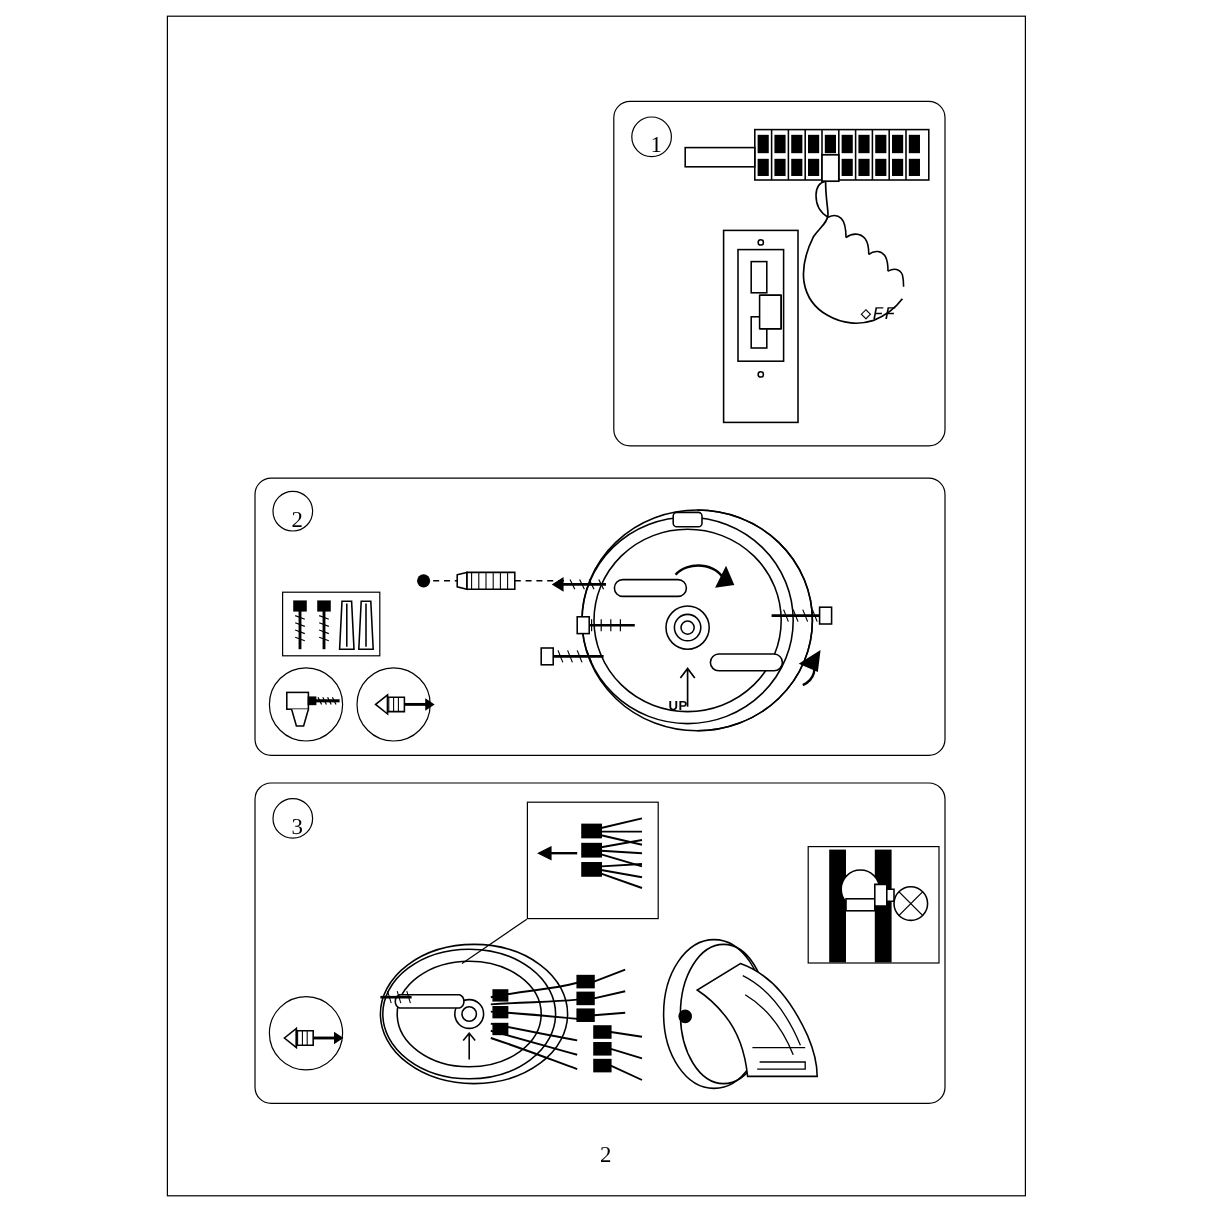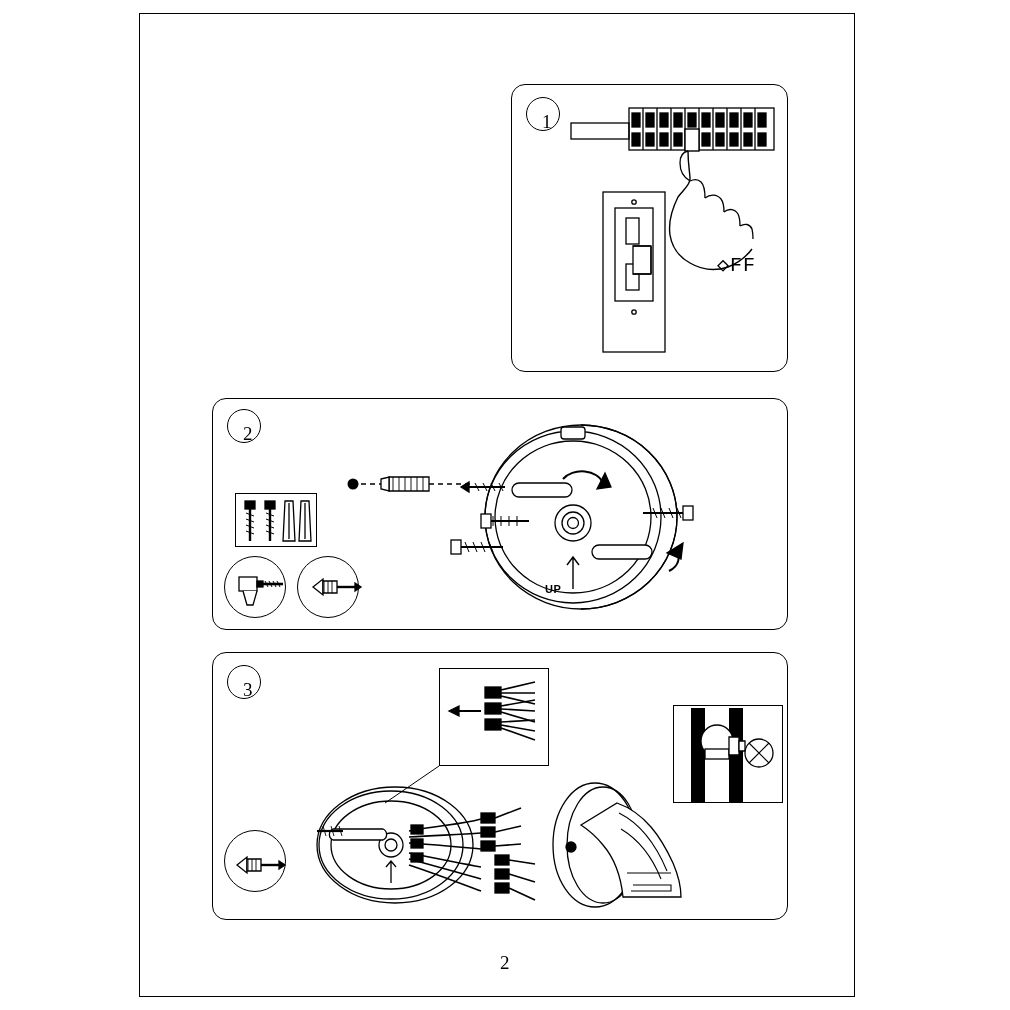--- a/index.html
+++ b/index.html
@@ -75,23 +75,24 @@
     position: absolute;
     border: 1.4px solid #000;
     border-radius: 50%;
     background: #fff;
     box-sizing: border-box;
   }
   svg { position: absolute; left: 0; top: 0; overflow: visible; }
   .lbl {
     position: absolute;
     font-family: "Liberation Mono", monospace;
-    font-size: 20px;
+    font-size: 15px;
     letter-spacing: 1px;
     white-space: nowrap;
+    font-style: italic;
   }
   .lbl-up {
     position: absolute;
     font-family: "Liberation Sans", sans-serif;
     font-size: 11px;
     font-weight: bold;
     letter-spacing: 0.5px;
   }
 </style>
 </head>
@@ -262,21 +263,21 @@
           <rect x="470" y="107" width="10" height="14" fill="#fff"></rect>
         </g>
 
         <path d="M350 80 a22 16 0 0 1 40 4" stroke-width="2"></path>
         <path d="M392 74 l6 14 l-14 2 z" fill="#000"></path>
         <path d="M462 150 a22 16 0 0 1 -6 22" stroke-width="2"></path>
         <path d="M470 144 l-2 16 l-14 -6 z" fill="#000"></path>
       </g>
     </svg>
 
-    <div class="lbl-up" style="left:332px; top:184px;">UP</div>
+    <div class="lbl-up" style="left:344px; top:184px;">UP</div>
   </div>
 
   <div class="panel" id="panel-3">
     <div class="step-badge" style="left:14px; top:12px;"></div>
     <div class="step-num" style="left:30px; top:27px;">3</div>
 
     <div class="inner-box" style="left:226px; top:15px; width:110px; height:98px;"></div>
     <div class="inner-box" style="left:460px; top:52px; width:110px; height:98px;"></div>
     <div class="circ" style="left:11px; top:177px; width:62px; height:62px;"></div>
 

